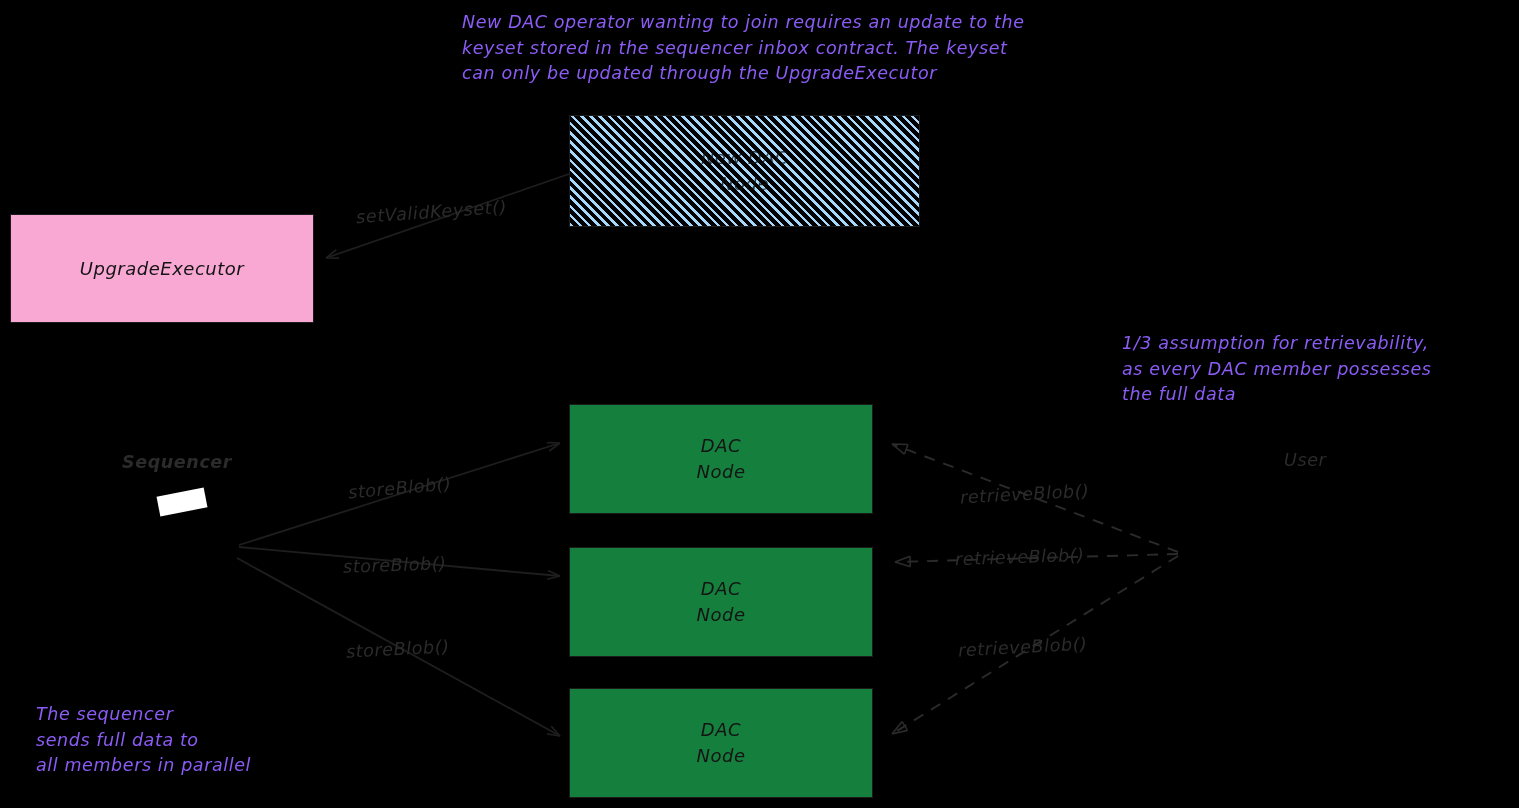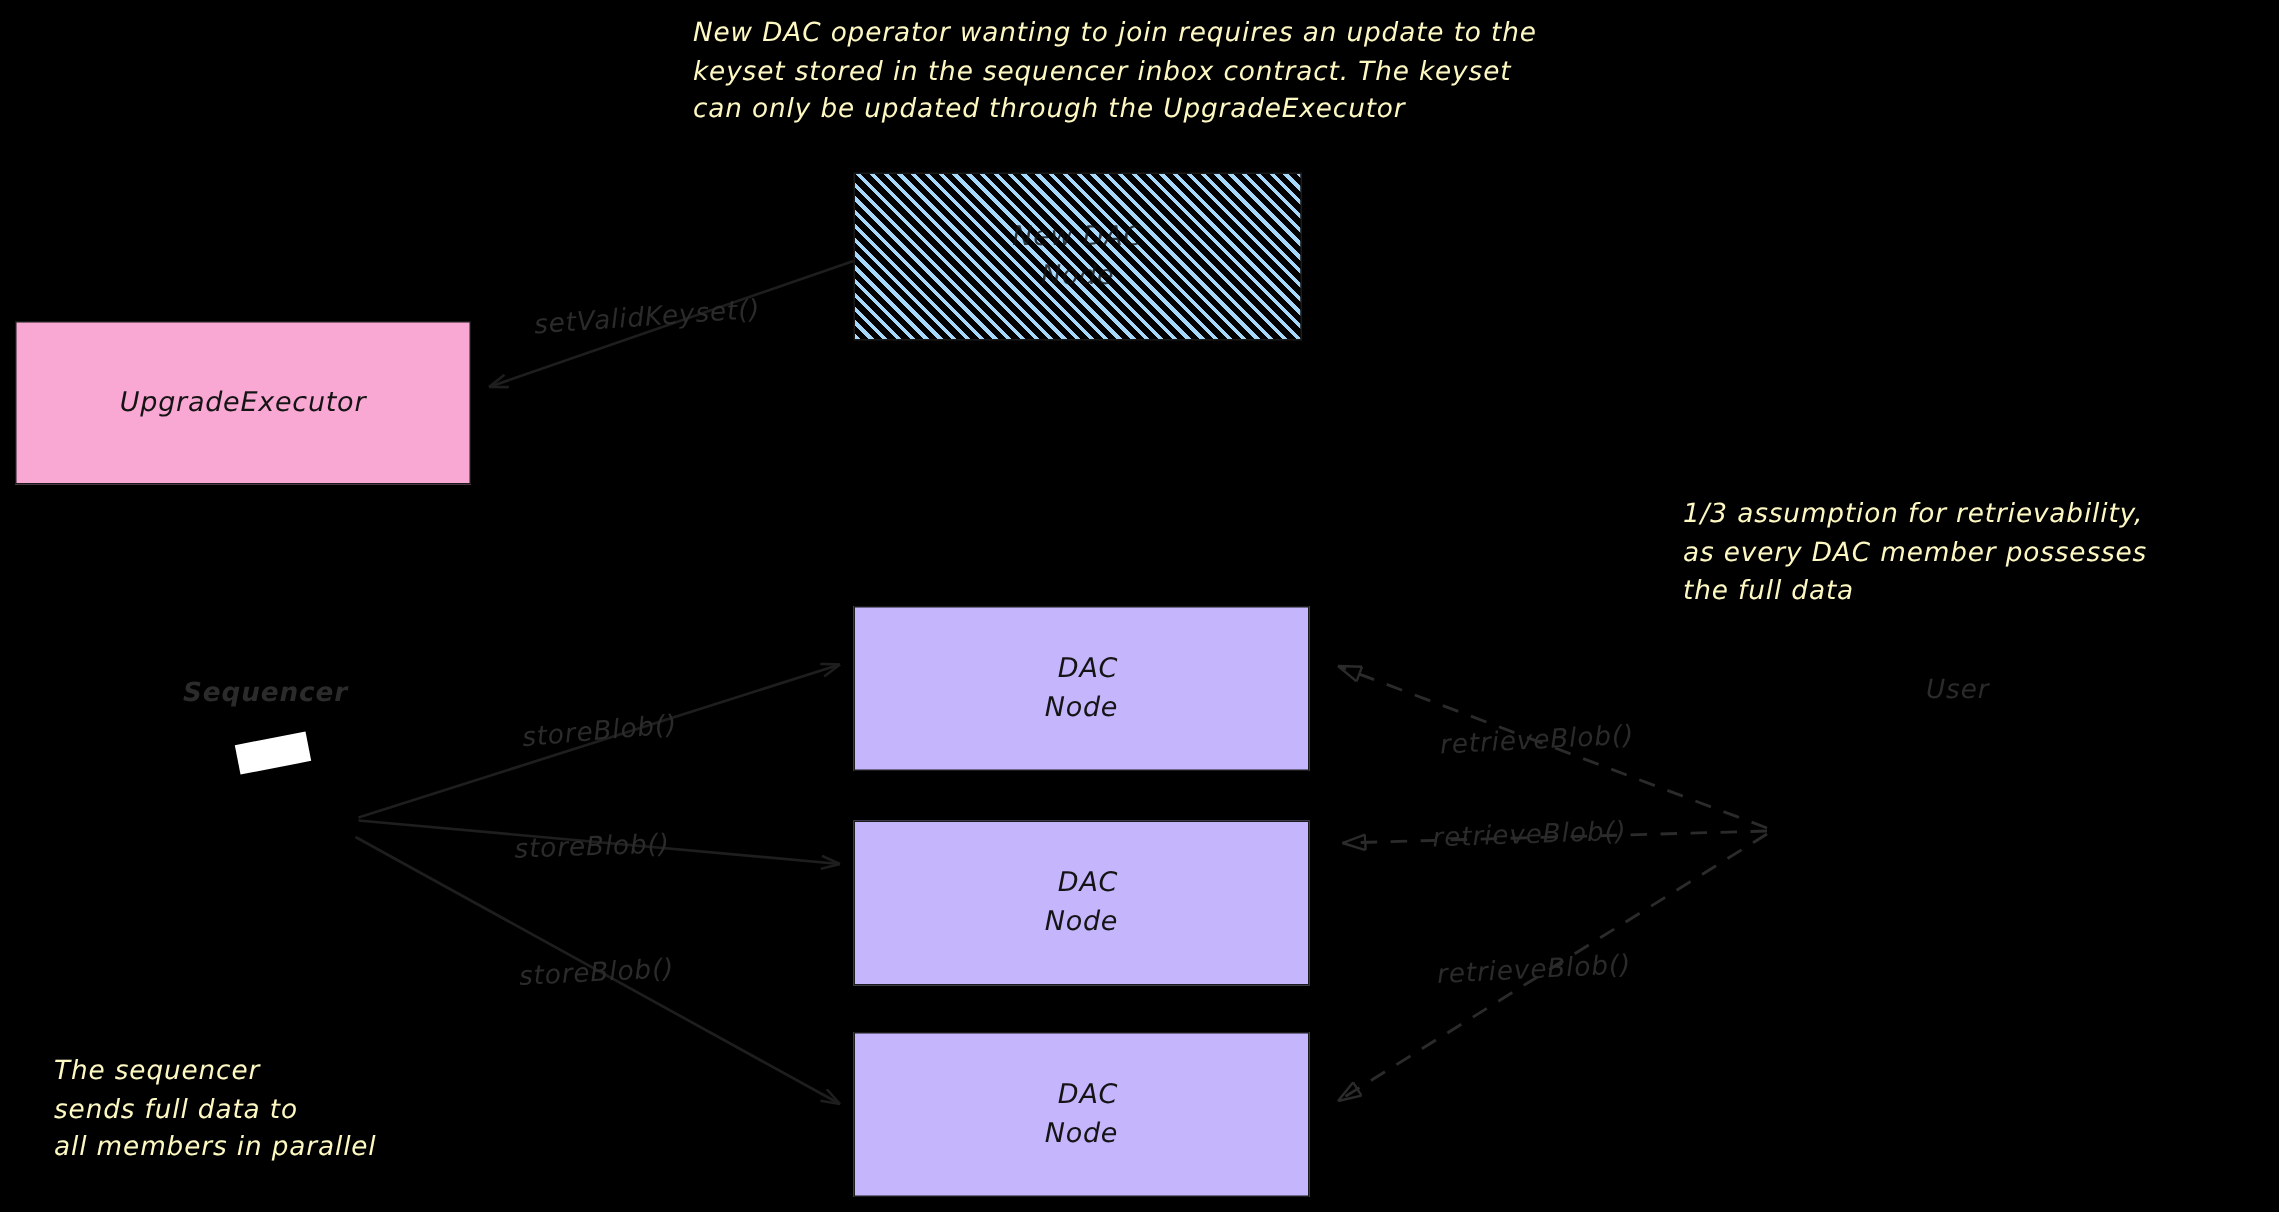--- a/index.html
+++ b/index.html
@@ -11,21 +11,21 @@
   #canvas {
     position: relative;
     width: 1519px;
     height: 808px;
     background: #000000;
     overflow: hidden;
     font-family: "DejaVu Sans", sans-serif;
   }
   .note {
     position: absolute;
-    color: #fef9c3;
+    color: #8b5cf6;
     font-family: "DejaVu Sans", sans-serif;
     font-size: 17.5px;
     line-height: 25.5px;
     letter-spacing: 0.6px;
     white-space: pre-line;
     font-style: italic;
   }
   .label {
     position: absolute;
     color: #2b2b2b;
@@ -45,21 +45,21 @@
     text-align: center;
     font-family: "DejaVu Sans", sans-serif;
     font-size: 18px;
     font-style: italic;
     color: #141414;
     line-height: 26px;
     letter-spacing: 0.5px;
     white-space: pre-line;
   }
   .box-pink { background: #f9a8d4; }
-  .box-blue { background: #c4b5fd; text-align: right; }
+  .box-blue { background: #15803d; }
   .box-hatch {
     background:
       repeating-linear-gradient(
         45deg,
         #a5d8fb 0px, #a5d8fb 2.5px,
         #000000 2.5px, #000000 6.5px
       );
     color: #1a1a1a;
   }
   .box-hatch .box-text {
@@ -112,21 +112,21 @@
 can only be updated through the UpgradeExecutor</div>
 
   <div class="note" style="left:1122px; top:331px; width:340px;">1/3 assumption for retrievability,
 as every DAC member possesses
 the full data</div>
 
   <div class="note" style="left:36px; top:702px; width:280px;">The sequencer
 sends full data to
 all members in parallel</div>
 
-  <div class="box box-hatch" style="left:569px; top:115px; width:299px; height:112px;">
+  <div class="box box-hatch" style="left:569px; top:115px; width:351px; height:112px;">
     <span class="box-text">New DAC
 Node</span>
   </div>
 
   <div class="box box-pink" style="left:10px; top:214px; width:304px; height:109px;">
     <span class="box-text">UpgradeExecutor</span>
   </div>
 
   <div class="box box-blue" style="left:569px; top:404px; width:304px; height:110px;">
     <span class="box-text">DAC

